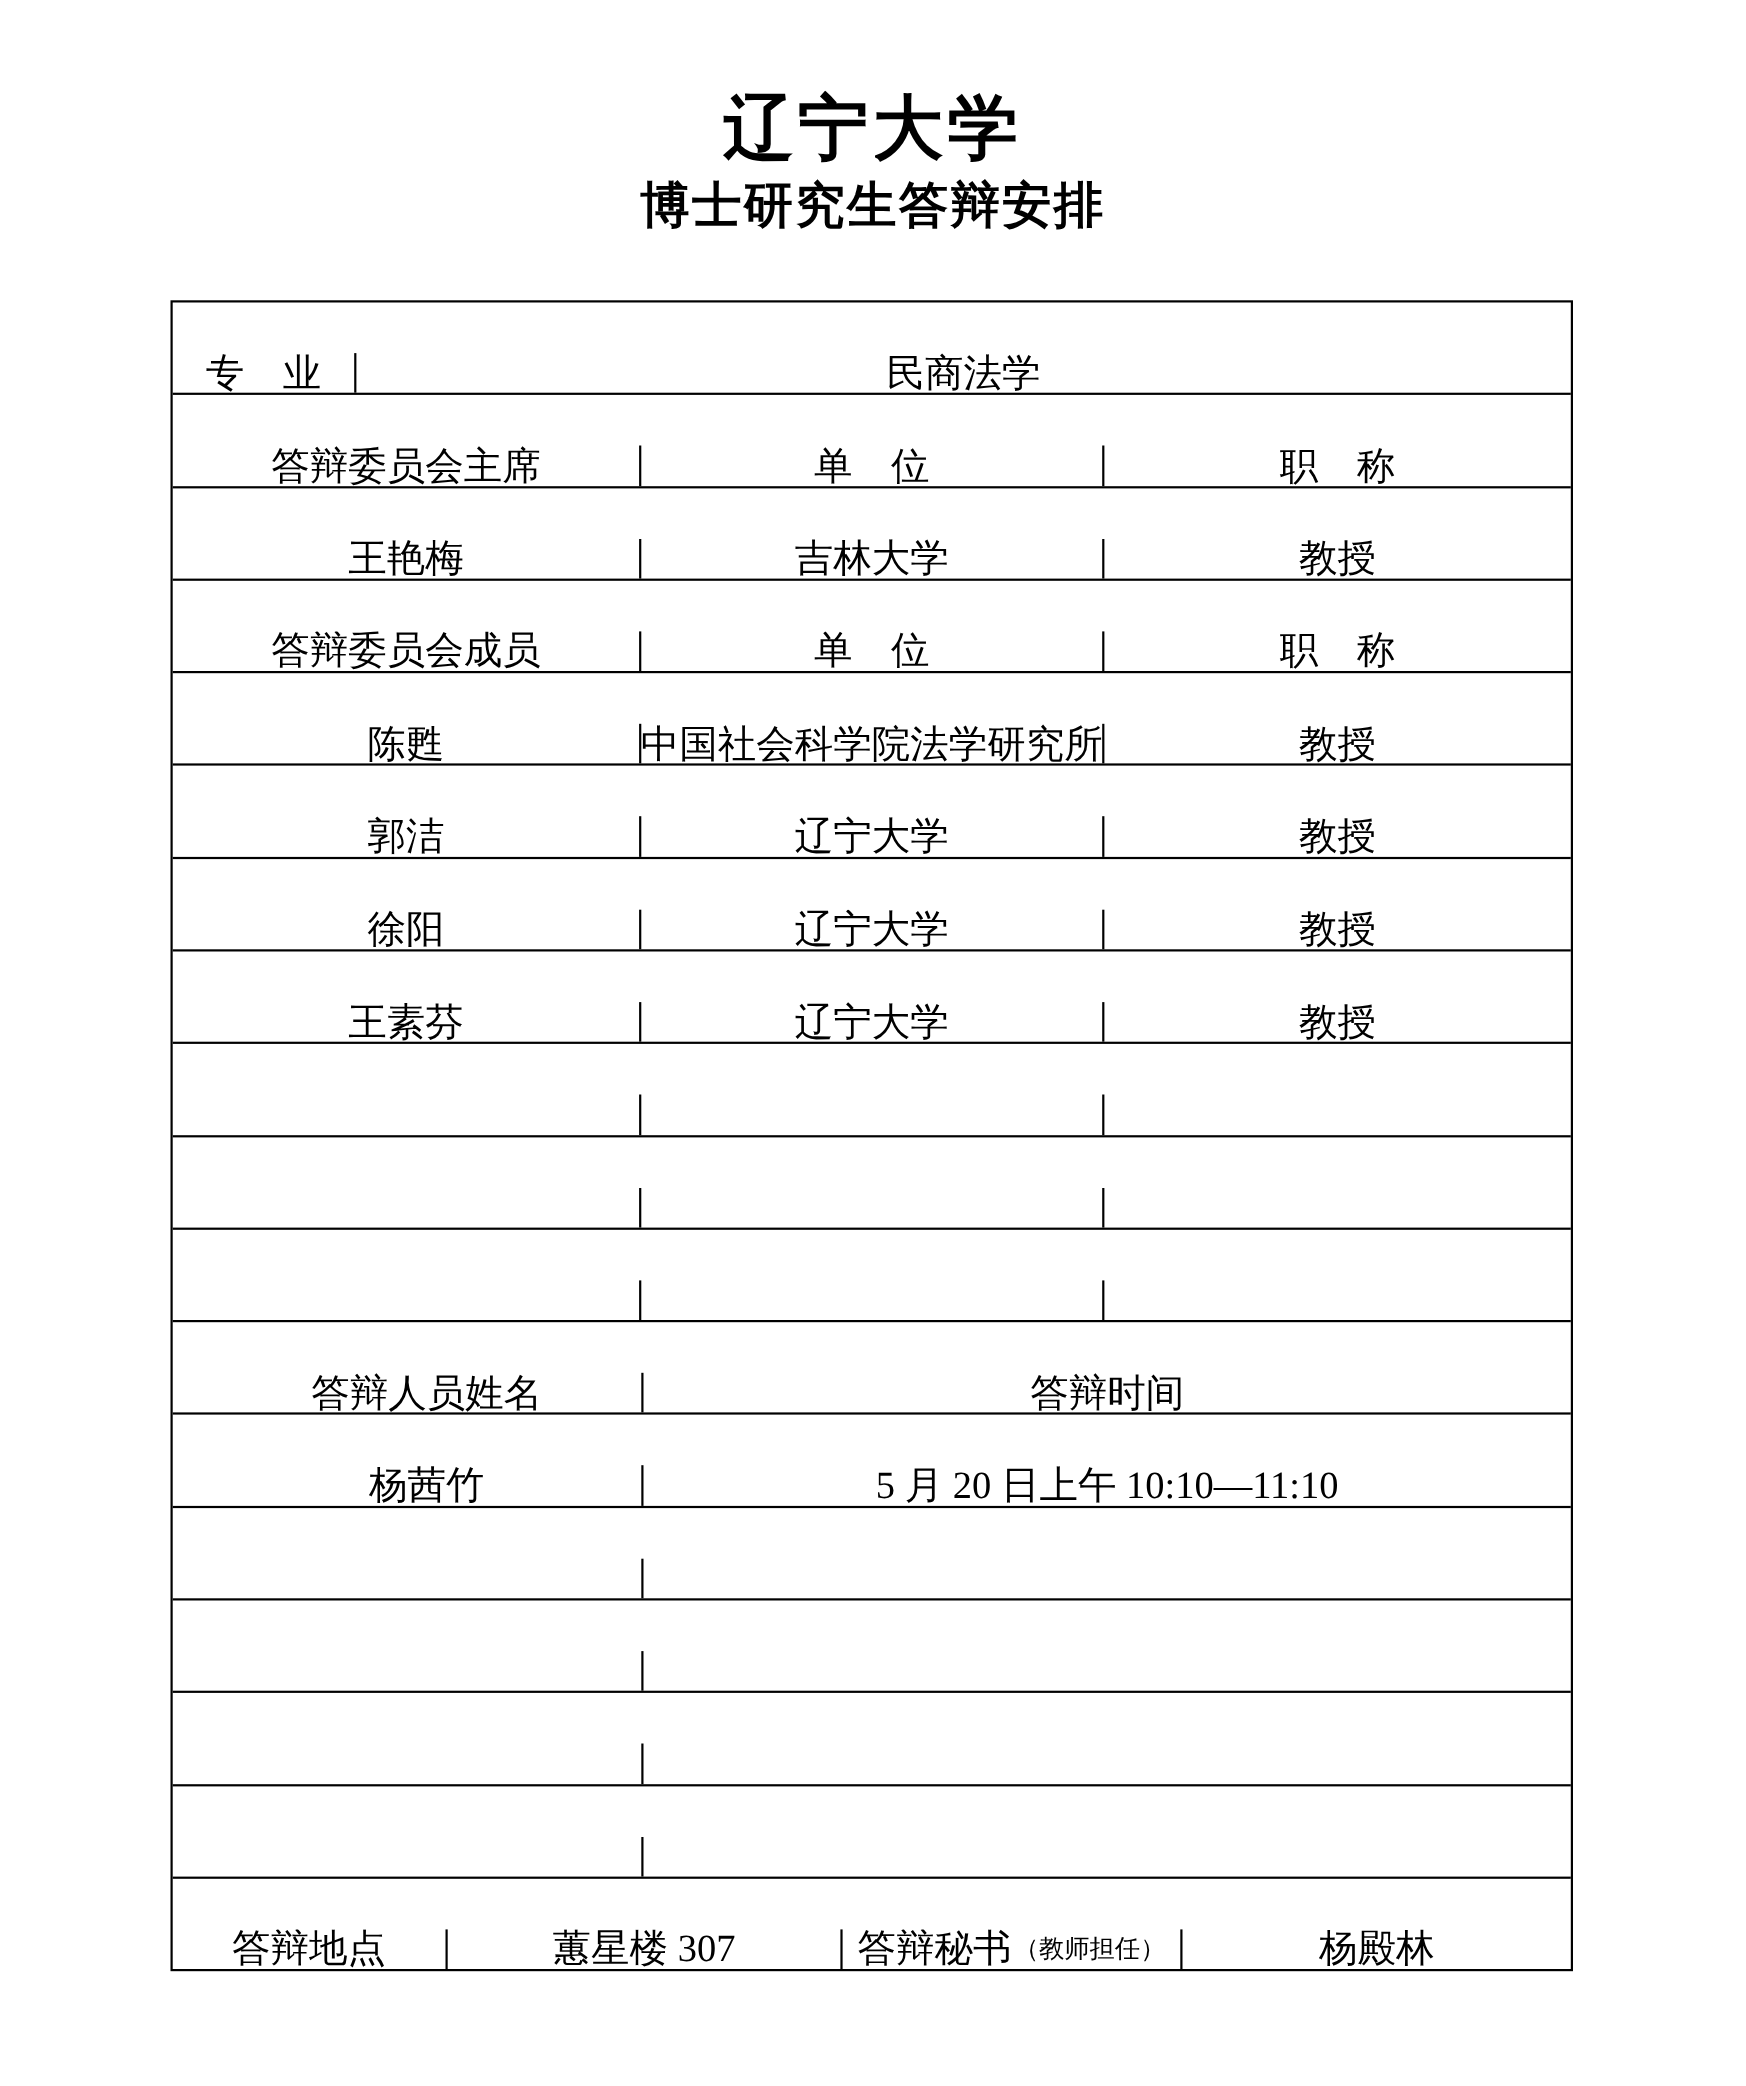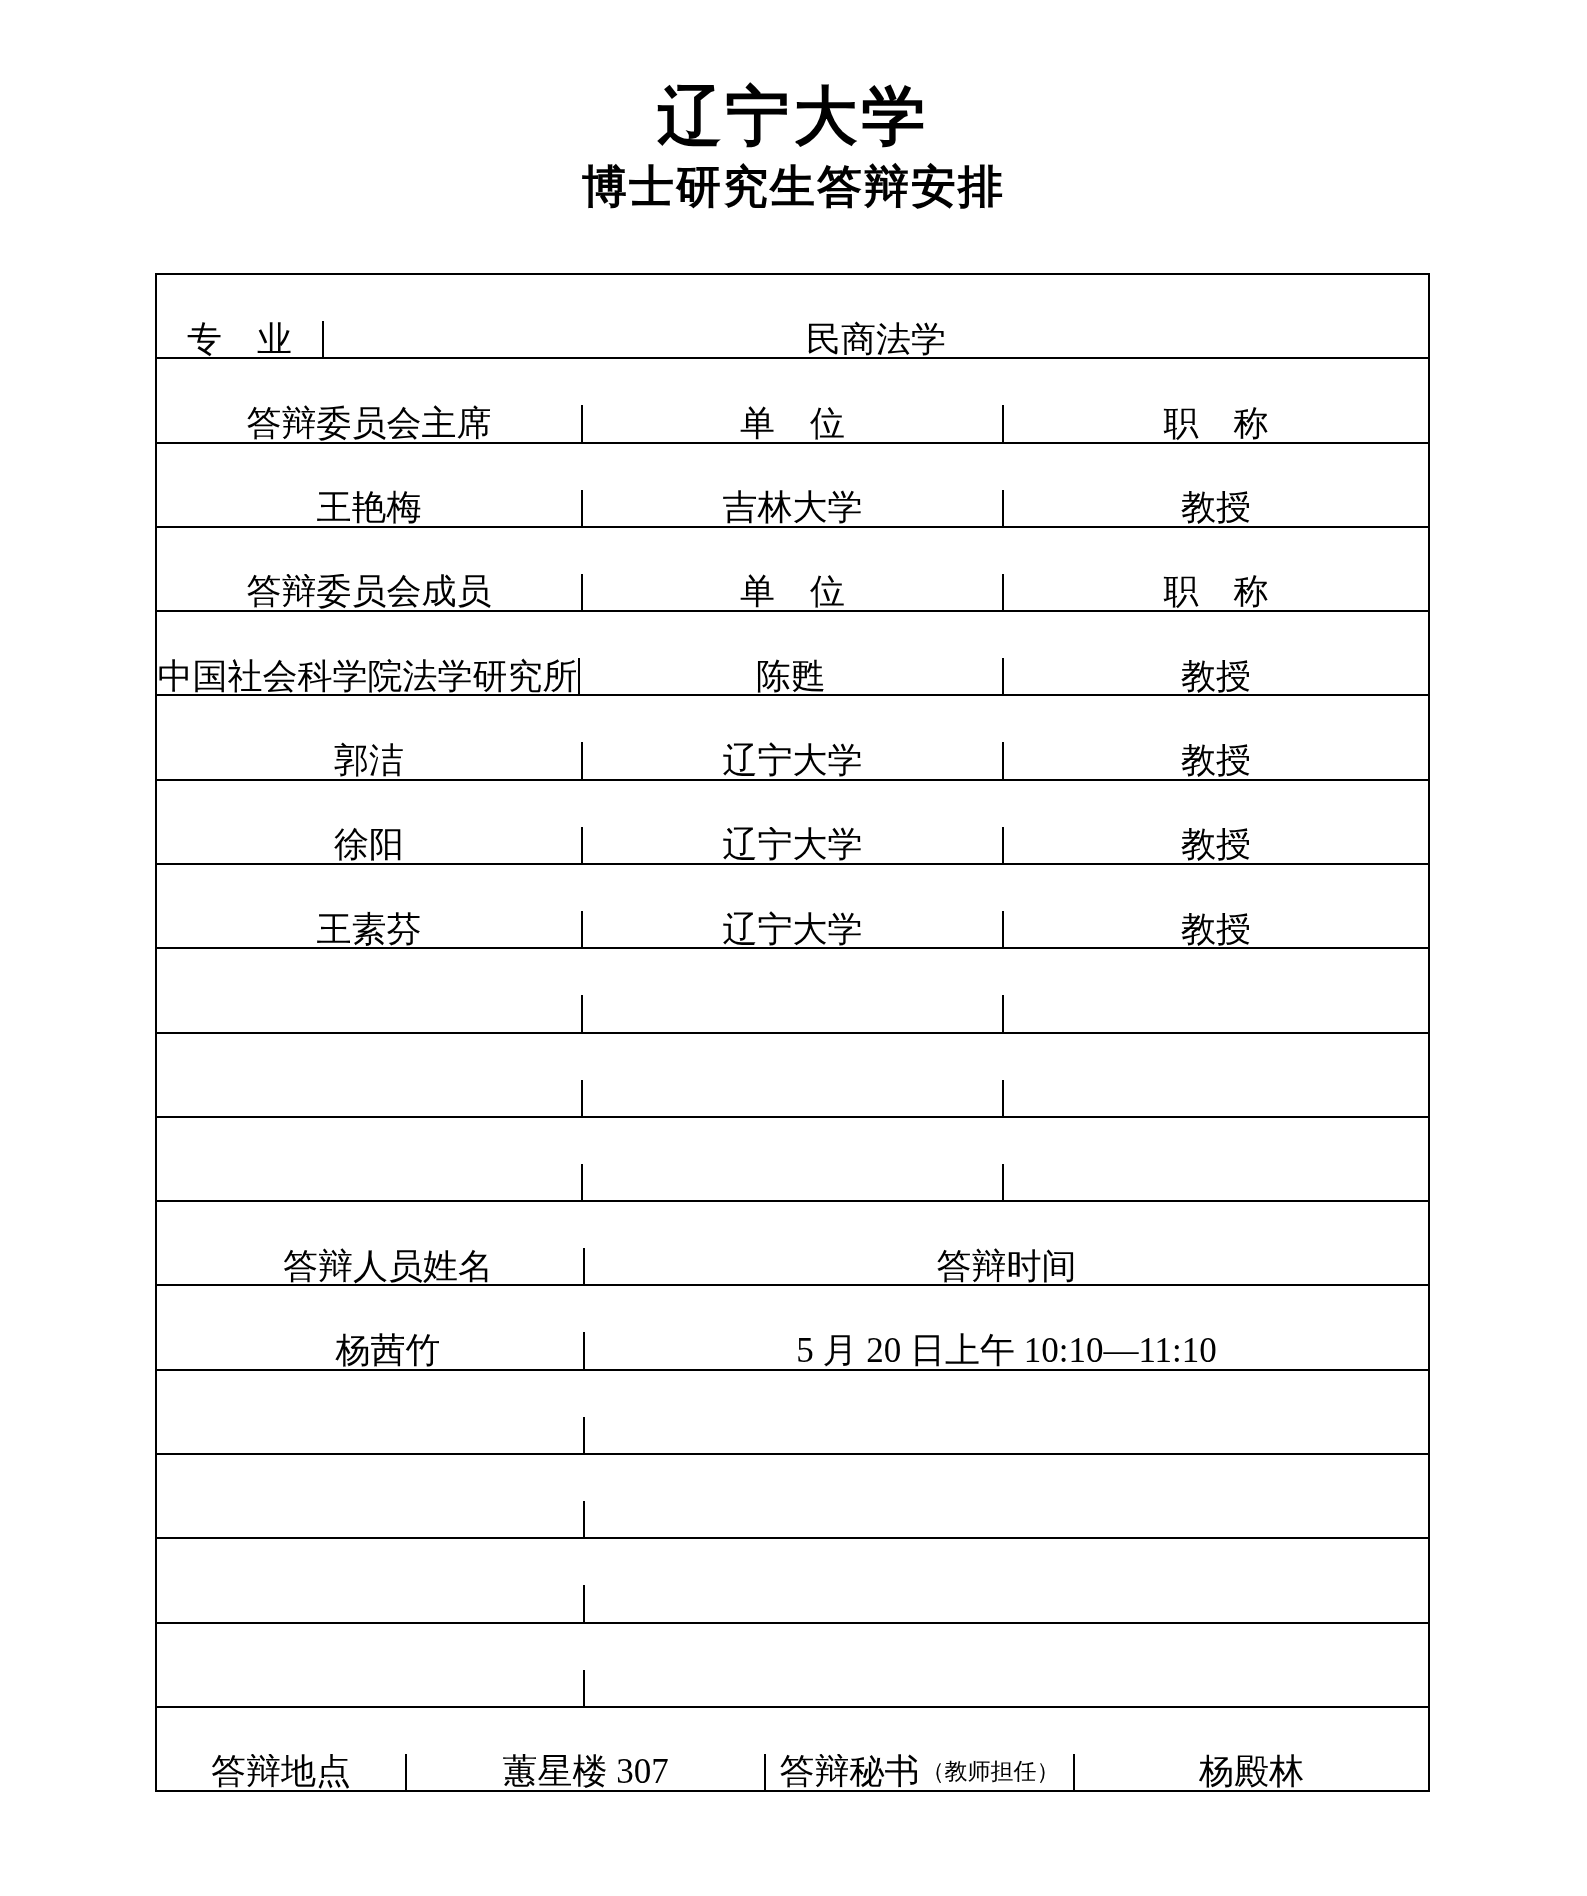--- a/index.html
+++ b/index.html
@@ -92,22 +92,22 @@
       <div class="td grow">教授</div>
     </div>
 
     <div class="tr">
       <div class="td b1">答辩委员会成员</div>
       <div class="td b2">单　位</div>
       <div class="td grow">职　称</div>
     </div>
 
     <div class="tr">
+      <div class="td b1">陈甦</div>
       <div class="td b2">中国社会科学院法学研究所</div>
-      <div class="td b1">陈甦</div>
       <div class="td grow">教授</div>
     </div>
     <div class="tr">
       <div class="td b1">郭洁</div>
       <div class="td b2">辽宁大学</div>
       <div class="td grow">教授</div>
     </div>
     <div class="tr">
       <div class="td b1">徐阳</div>
       <div class="td b2">辽宁大学</div>

